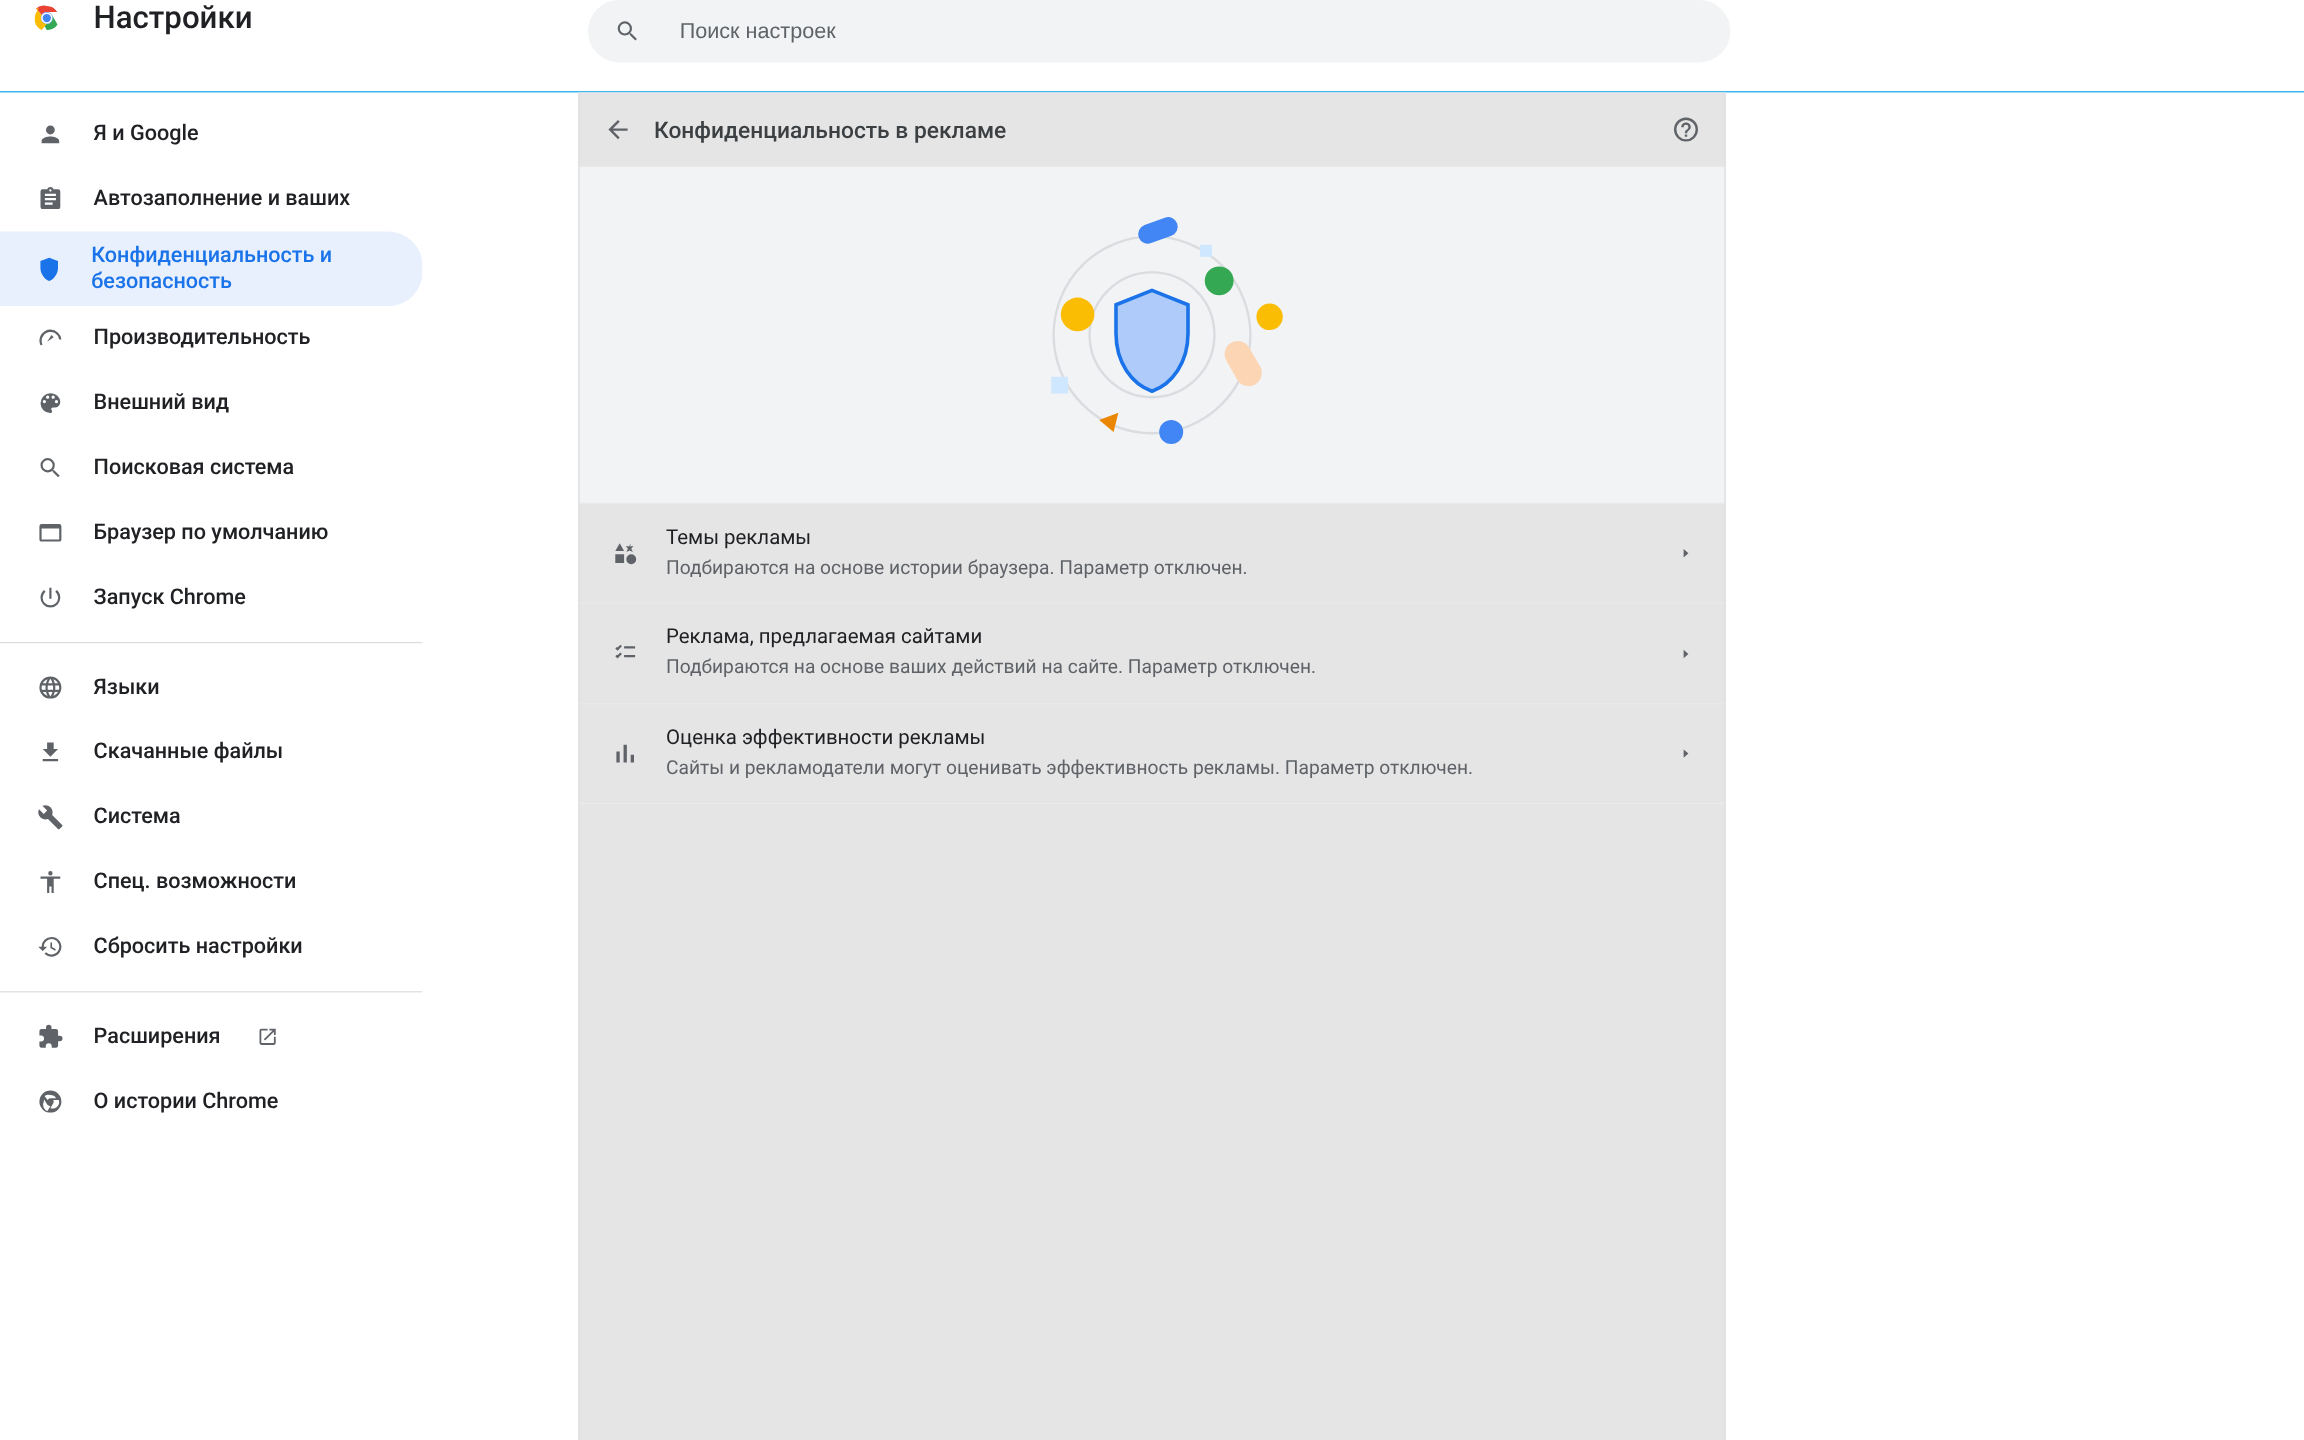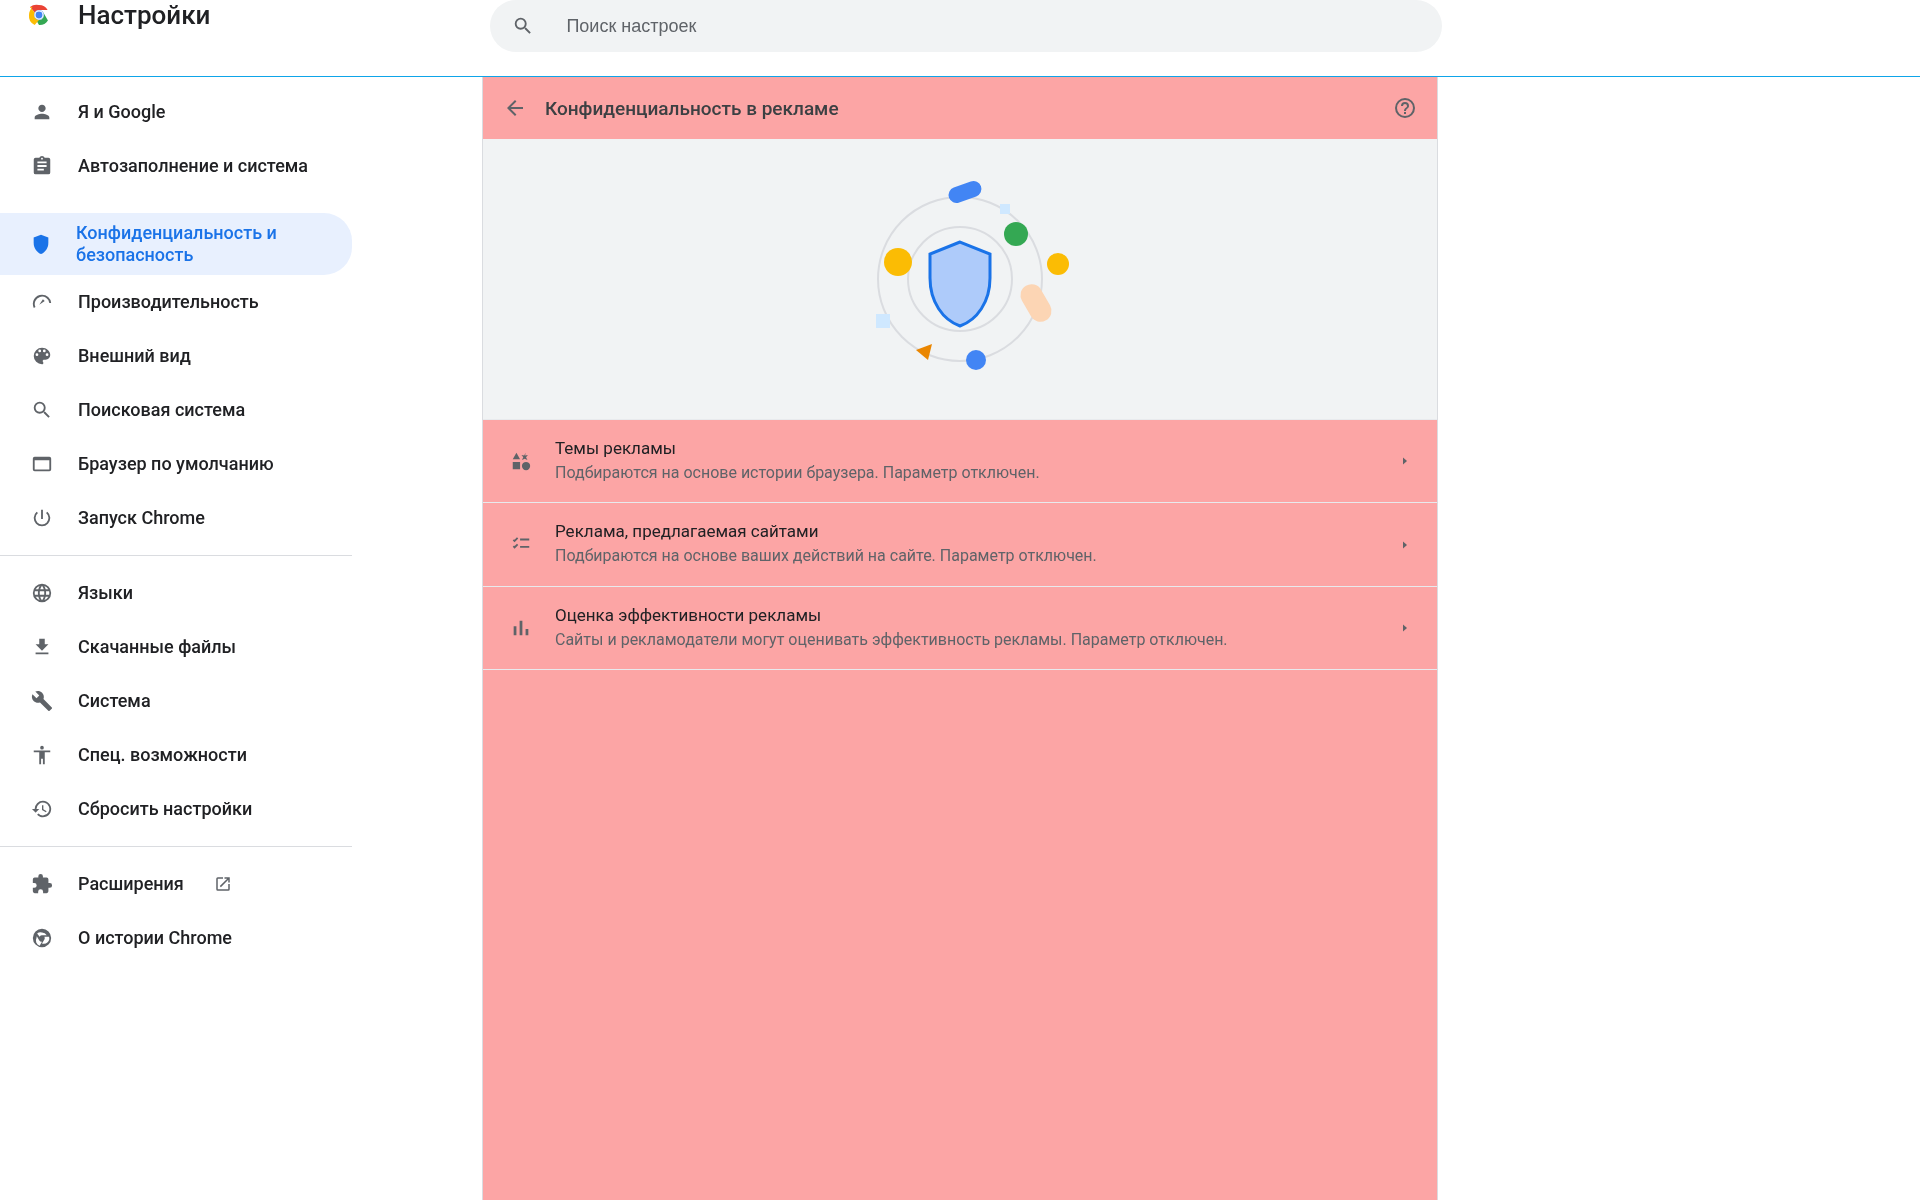--- a/index.html
+++ b/index.html
@@ -75,21 +75,20 @@
   .nav-item.twoline { height: 62px; }
   .nav-item .nav-label {
     font-size: 18px;
     font-weight: 500;
     line-height: 1.25;
   }
   .nav-item .nav-icon { width: 24px; text-align: center; color: #5f6368; }
   .nav-item.active {
     background: #e8f0fe;
     color: #1a73e8;
-    margin-top: 20px;
   }
   .nav-item.active .nav-icon { color: #1a73e8; }
   .nav-sep {
     height: 1px;
     background: #dadce0;
     margin: 10px 0 10px 0;
     width: 352px;
   }
   .ext-launch {
     width:18px;height:18px;margin-left:6px;color:#5f6368;
@@ -100,21 +99,21 @@
     flex: 1;
     display: flex;
     justify-content: flex-start;
     padding-left: 130px;
   }
   .panel {
     width: 956px;
     border-left: 1px solid #dadce0;
     border-right: 1px solid #dadce0;
     min-height: 100%;
-    background: #fca5a5;
+    background: #e5e5e5;
   }
   .panel-header {
     display: flex;
     align-items: center;
     height: 62px;
     padding: 0 20px;
     gap: 18px;
   }
   .panel-header .title {
     font-size: 19px;
@@ -191,21 +190,21 @@
           </svg>
       </span>
       <span class="nav-label">Я и Google</span>
     </div>
     <div class="nav-item">
       <span class="icon nav-icon">
         <svg width="22" height="22" viewBox="0 0 24 24" fill="currentColor">
             <path d="M19 3h-4.18C14.4 1.84 13.3 1 12 1s-2.4.84-2.82 2H5a2 2 0 0 0-2 2v14a2 2 0 0 0 2 2h14a2 2 0 0 0 2-2V5a2 2 0 0 0-2-2zm-7 0c.55 0 1 .45 1 1s-.45 1-1 1-1-.45-1-1 .45-1 1-1zM7 7h10v2H7zM7 11h10v2H7zM7 15h7v2H7z"></path>
           </svg>
       </span>
-      <span class="nav-label">Автозаполнение и система</span>
+      <span class="nav-label">Автозаполнение и ваших</span>
     </div>
     <div class="nav-item active twoline">
       <span class="icon nav-icon">
         <svg width="22" height="22" viewBox="0 0 24 24" fill="currentColor">
             <path d="M12 2 4 5v6c0 5.55 3.84 10.74 8 12 4.16-1.26 8-6.45 8-12V5l-8-3z"></path>
           </svg>
       </span>
       <span class="nav-label">Конфиденциальность и безопасность</span>
     </div>
     <div class="nav-item">

